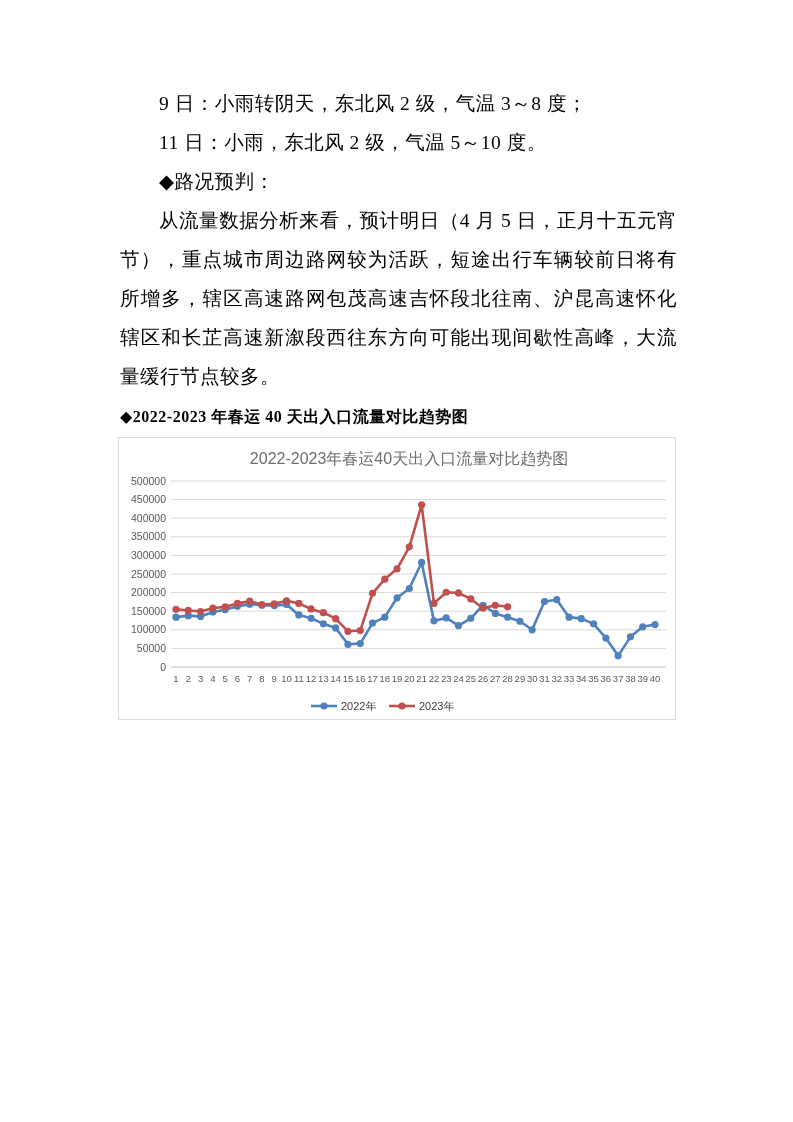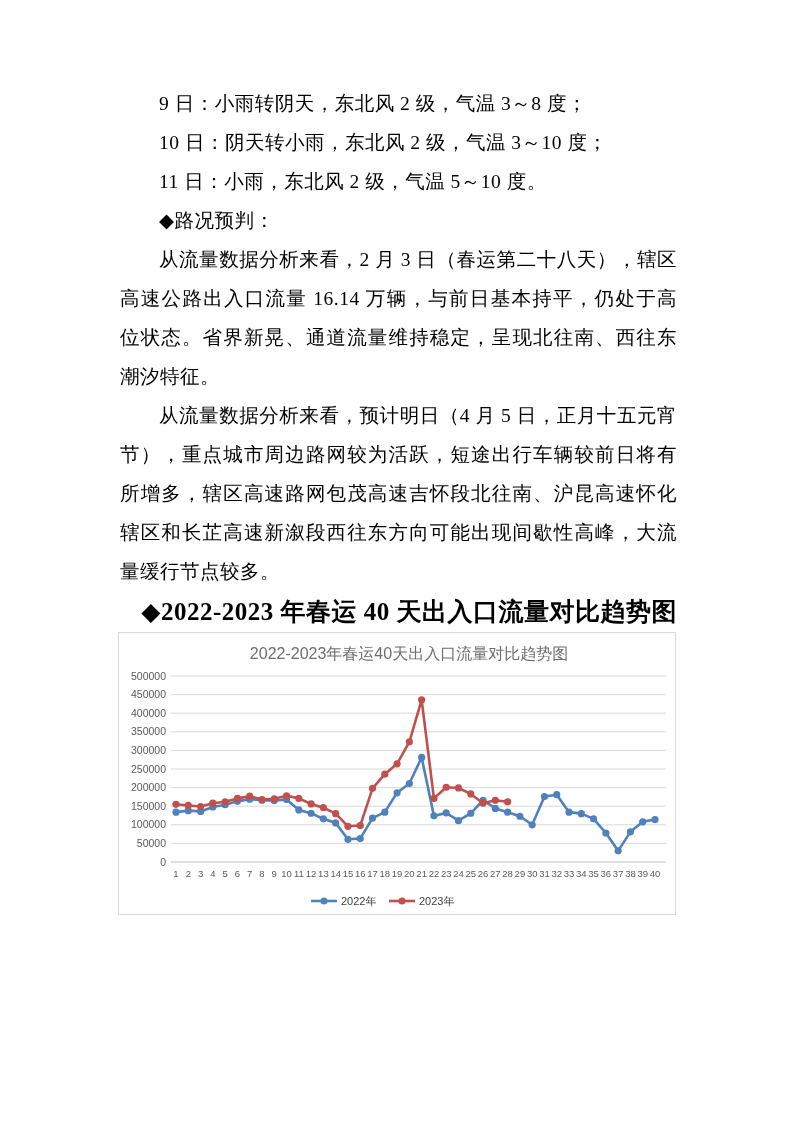--- a/index.html
+++ b/index.html
@@ -22,24 +22,24 @@
     margin: 0;
     font-size: 19.5px;
     line-height: 39px;
     text-align: justify;
     text-indent: 2em;
     letter-spacing: 0.5px;
   }
   .bold { font-weight: normal; }
   .chart-heading {
     margin: 6px 0 0 0;
-    font-size: 25px;
+    font-size: 16px;
     line-height: 30px;
     font-weight: bold;
-    text-align: right;
+    text-align: left;
     letter-spacing: 0.5px;
   }
   .chart-box {
     position: relative;
     margin-top: 5px;
     margin-left: -2px;
     width: 558px;
     height: 283px;
     border: 1px solid #d9d9d9;
     background: #ffffff;
@@ -50,26 +50,24 @@
     font-family: "Liberation Sans", "DejaVu Sans", sans-serif;
   }
 </style>
 </head>
 <body>
 
 <div class="page">
   <div class="content">
 
     <p class="bodyline">9 日：小雨转阴天，东北风 2 级，气温 3～8 度；</p>
-    <p class="bodyline">10 日：阴天转小雨，东北风 2 级，气温 3～10 度；</p>
     <p class="bodyline">11 日：小雨，东北风 2 级，气温 5～10 度。</p>
 
     <p class="bodyline"><span class="bold">◆路况预判：</span></p>
 
-    <p class="para"><span class="bold">从流量数据分析来看，</span><span>2 月 3 日（春运第二十八天），辖区高速公路出入口流量 16.14 万辆，与前日基本持平，仍处于高位状态。省界新晃、通道流量维持稳定，呈现北往南、西往东潮汐特征。</span></p>
 
     <p class="para"><span class="bold">从流量数据分析来看，</span><span>预计明日（4 月 5 日，正月十五元宵节），重点城市周边路网较为活跃，短途出行车辆较前日将有所增多，辖区高速路网包茂高速吉怀段北往南、沪昆高速怀化辖区和长芷高速新溆段西往东方向可能出现间歇性高峰，大流量缓行节点较多。</span></p>
 
     <h2 class="chart-heading">◆2022-2023 年春运 40 天出入口流量对比趋势图</h2>
 
     <div class="chart-box">
       <svg id="trend-chart" viewBox="0 0 556 281">
           <g>
             <line x1="52" y1="229" x2="547" y2="229" stroke="#bfbfbf" stroke-width="1"></line>
             <line x1="52" y1="210.4" x2="547" y2="210.4" stroke="#d9d9d9" stroke-width="1"></line>

